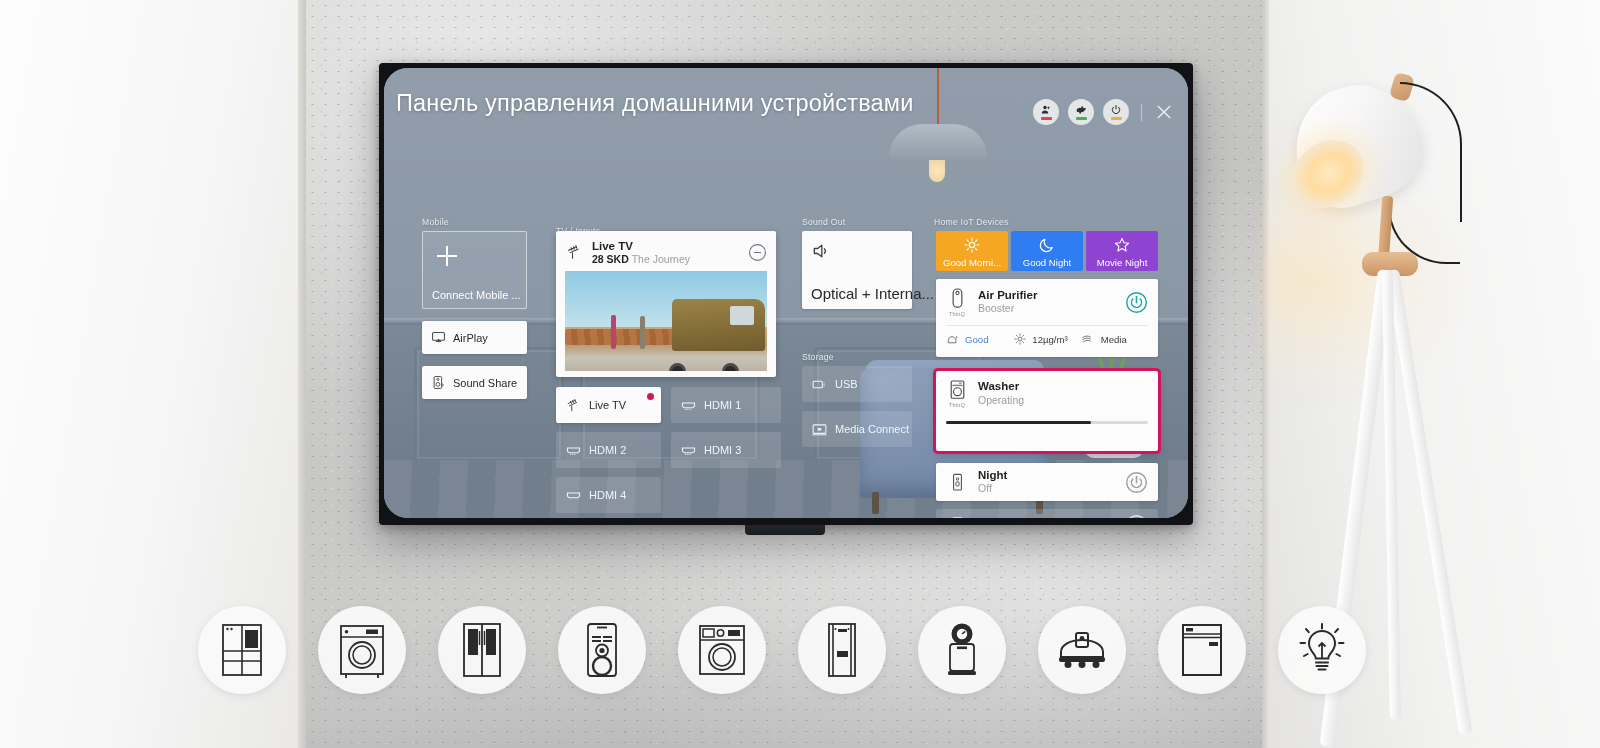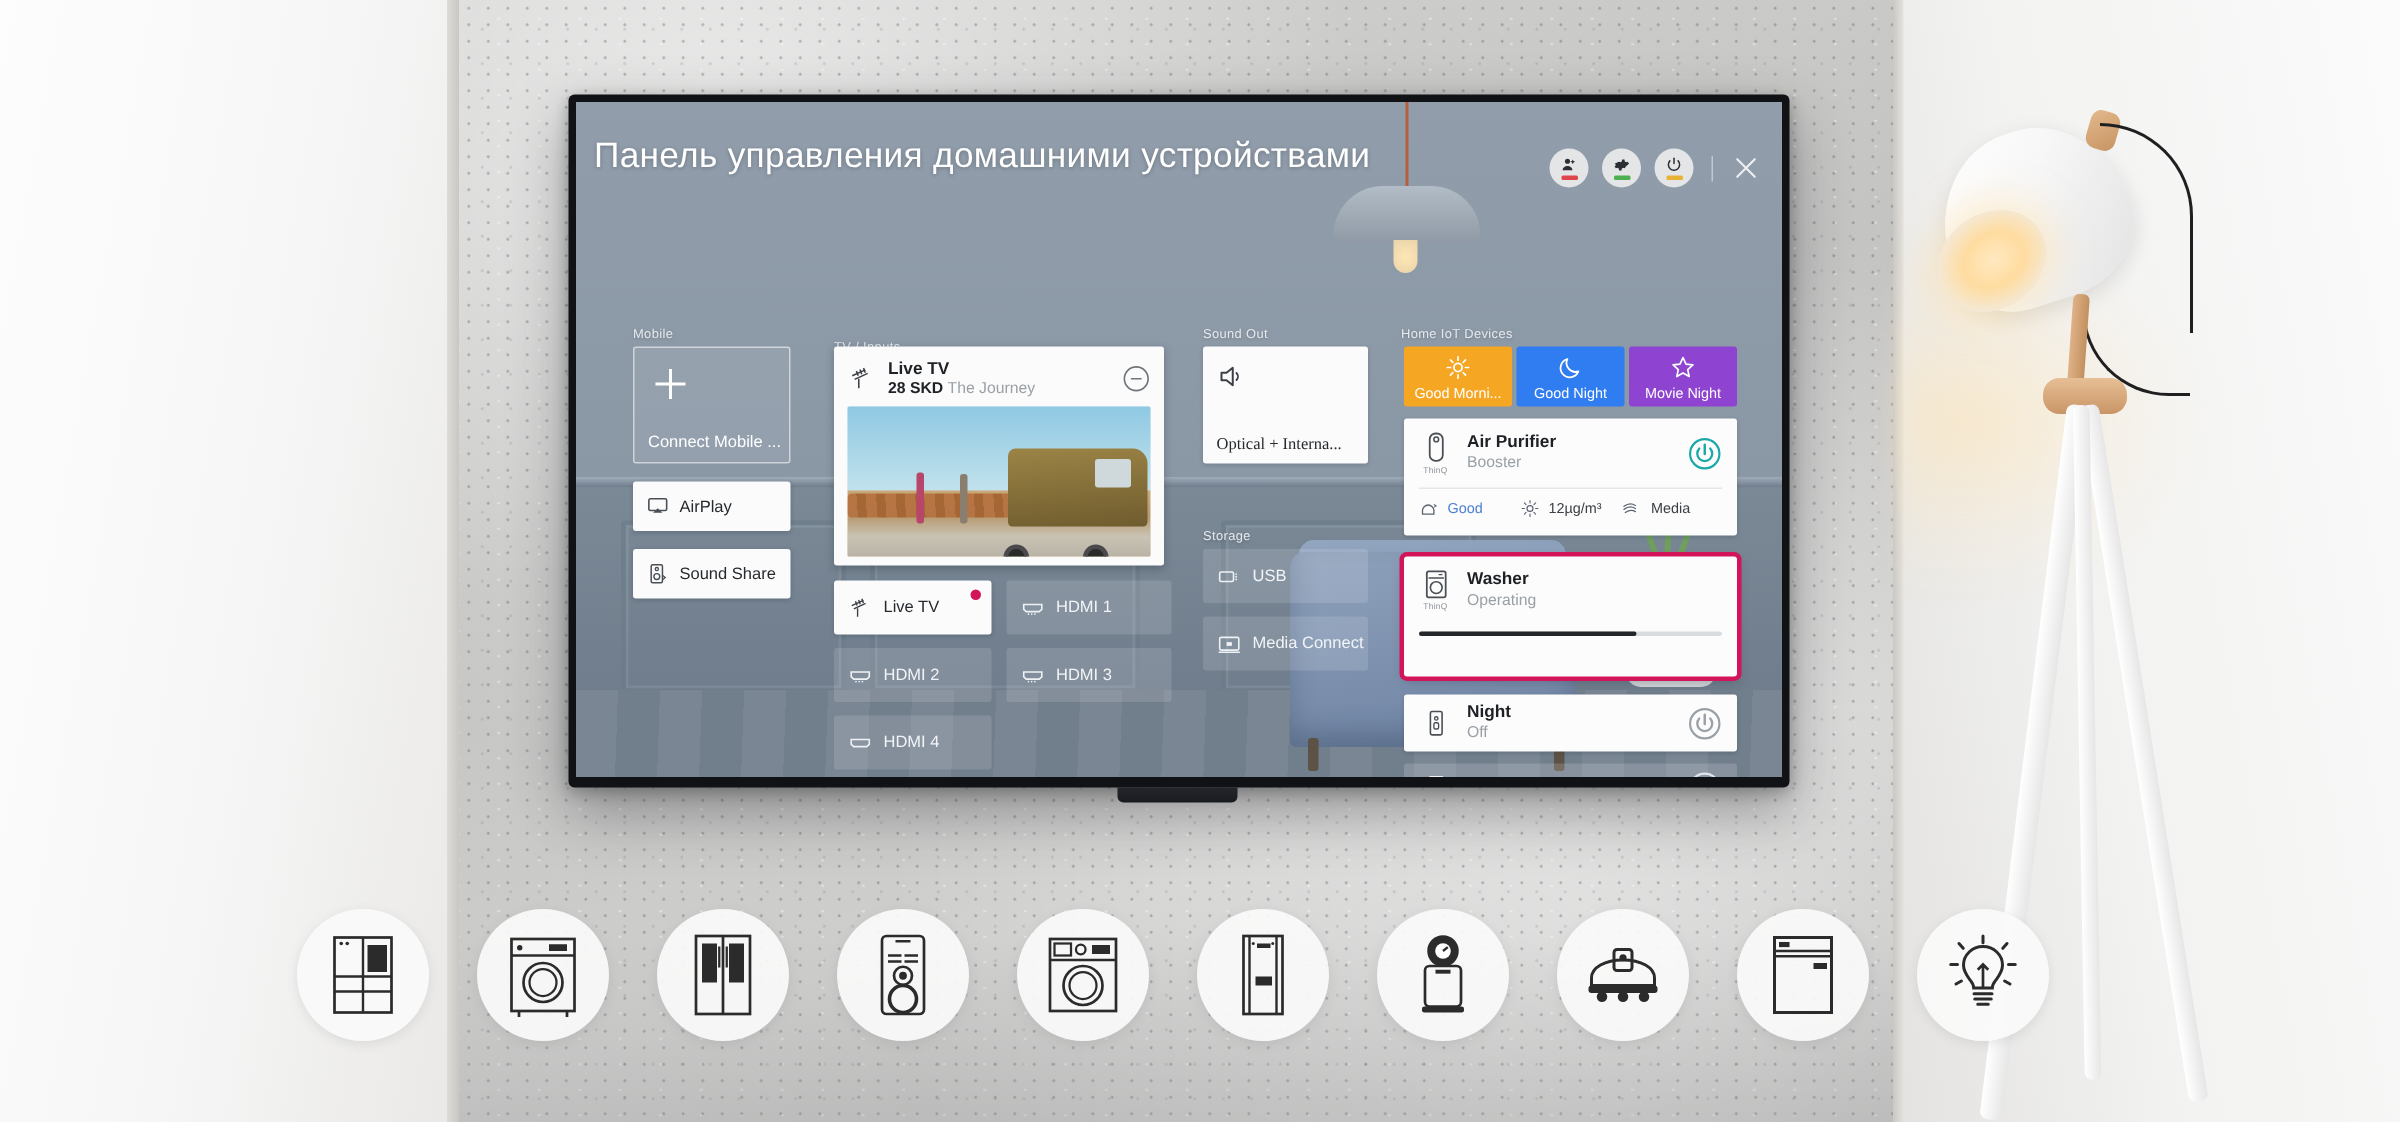--- a/index.html
+++ b/index.html
@@ -107,21 +107,21 @@
 
   
   .tv {
     position: absolute; left: 379px; top: 63px; width: 814px; height: 462px; z-index: 6;
     background: #101216;
     border-radius: 4px;
     padding: 5px 5px 7px 5px;
     box-shadow: 0 16px 38px rgba(40,40,45,.38), 0 3px 10px rgba(0,0,0,.28);
   }
   .tv-screen {
-    position: relative; width: 100%; height: 100%; overflow: hidden; background: #0f766e;
+    position: relative; width: 100%; height: 100%; overflow: hidden; background: #0f766e; border-radius: 24px;
   }
   .tv-stand {
     position: absolute; left: 745px; top: 525px; width: 80px; height: 10px;
     background: linear-gradient(180deg,#2c3035,#14171b); border-radius: 0 0 4px 4px; z-index: 5;
   }
 
   
   .room-bg { position: absolute; inset: 0; background: linear-gradient(180deg,#8d99a6 0%, #84919f 38%, #7c8a99 100%); }
   .room-upperwall { position: absolute; left:0; top:0; width:100%; height: 56%;
     background: linear-gradient(180deg,#919dab 0%, #8a97a5 100%); }
@@ -477,21 +477,21 @@
         </div>
 
         <div class="sec-label" style="left:418px; top:149px;">Sound Out</div>
         <div class="tile" style="left:418px; top:163px; width:110px; height:78px;">
           <span class="ico" style="position:absolute; left:9px; top:10px;">
             <svg width="20" height="20" viewBox="0 0 24 24">
               <path d="M4 9h4l5-4v14l-5-4H4z" fill="none" stroke="#3c4046" stroke-width="1.6" stroke-linejoin="round"></path>
               <path d="M16 9.2a4 4 0 010 5.6" fill="none" stroke="#3c4046" stroke-width="1.5" stroke-linecap="round"></path>
             </svg>
           </span>
-          <div style="position:absolute; left:9px; bottom:7px; font-size:11px; color:#26292d; white-space:nowrap;font-family:Liberation Serif, serif;">Optical + Interna...</div>
+          <div style="position:absolute; left:9px; bottom:7px; font-size:15px; color:#26292d; white-space:nowrap;">Optical + Interna...</div>
         </div>
 
         <div class="sec-label" style="left:418px; top:284px;">Storage</div>
         <div class="tile ghost" style="left:418px; top:298px; width:110px; height:36px;text-align:right;">
           <div class="tile-row">
             <span class="ico">
               <svg width="17" height="17" viewBox="0 0 24 24">
                 <rect x="3" y="7.5" width="13" height="9" rx="1.4" fill="none" stroke="#eef2f5" stroke-width="1.5"></rect>
                 <path d="M18.5 9.5h.01M18.5 12h.01M18.5 14.5h.01" stroke="#eef2f5" stroke-width="1.7" stroke-linecap="round"></path>
               </svg>

